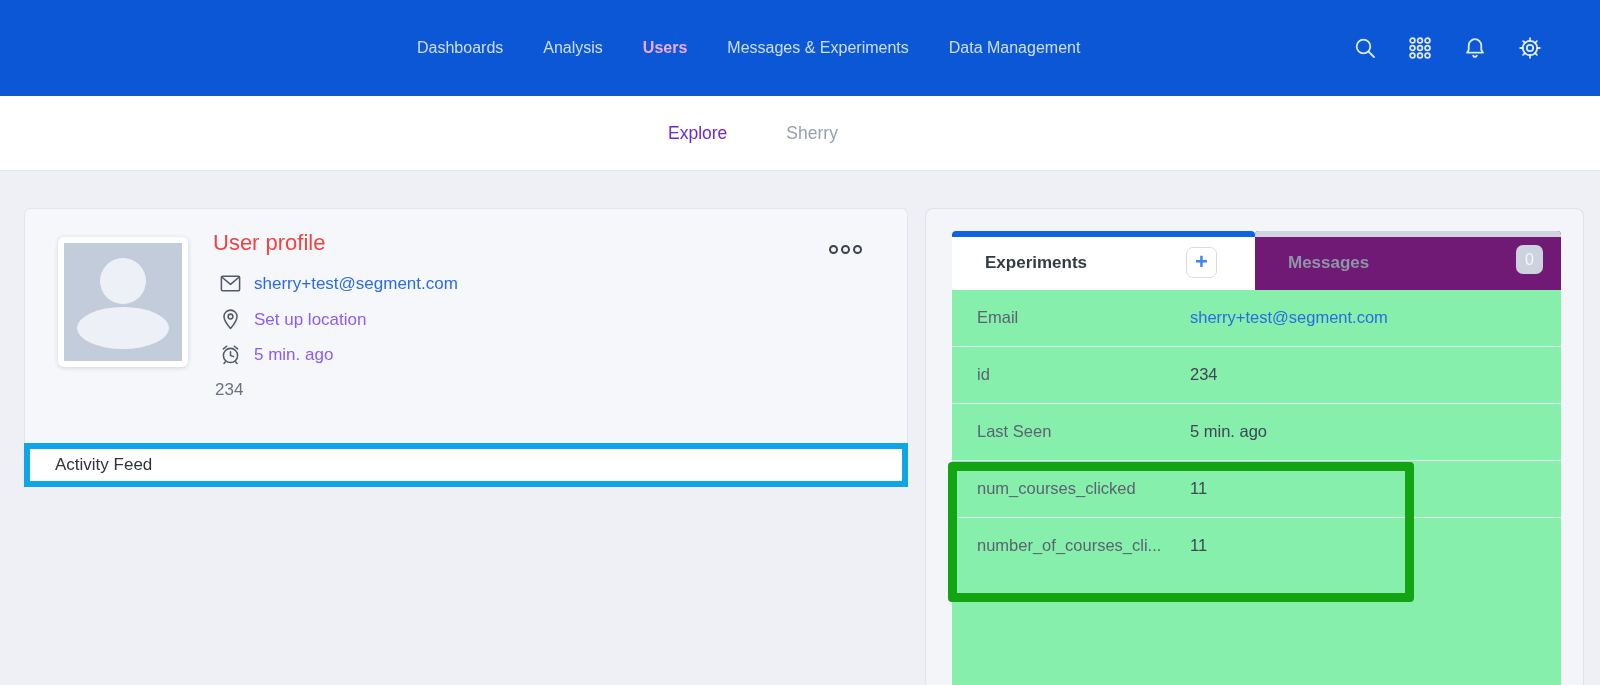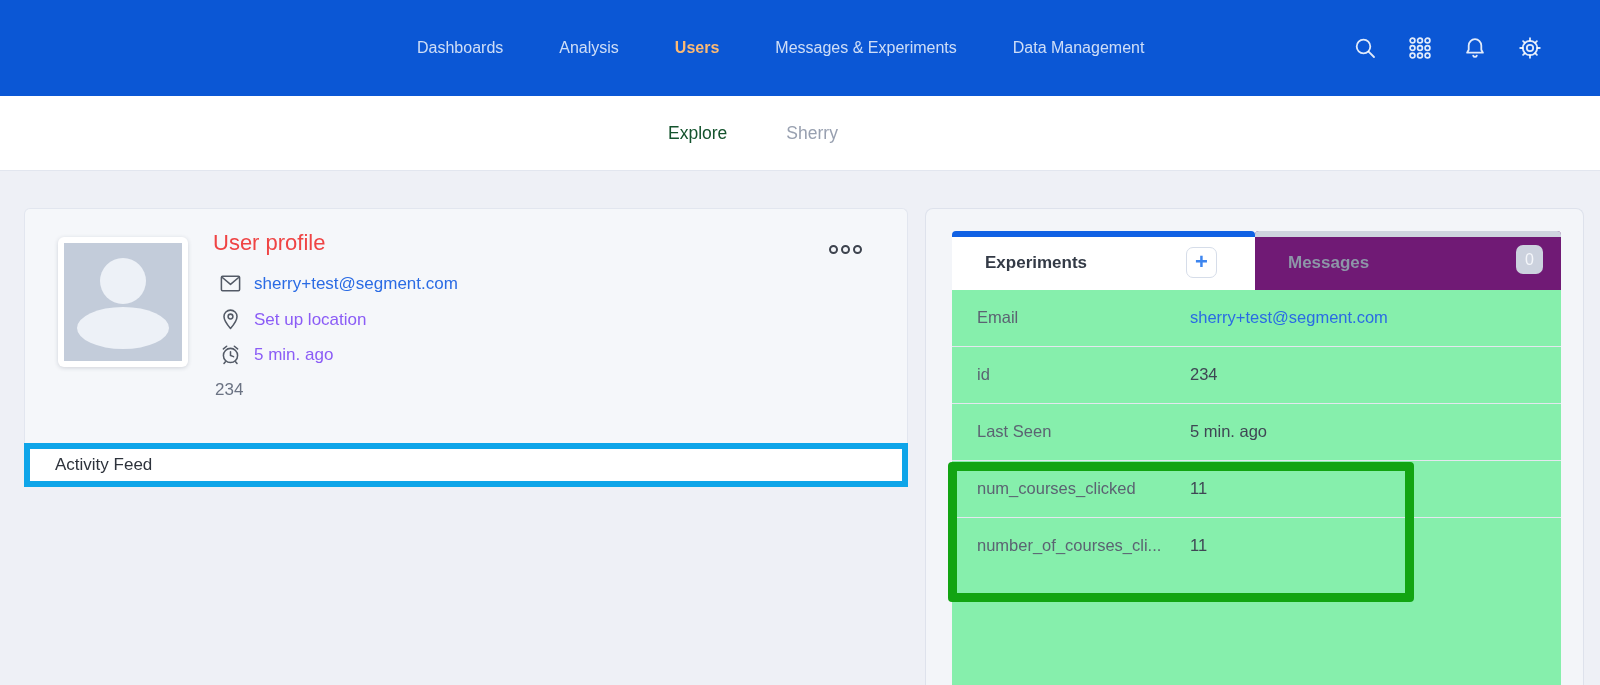--- a/index.html
+++ b/index.html
@@ -5,32 +5,32 @@
   * { margin:0; padding:0; box-sizing:border-box; }
   html,body { width:1600px; height:685px; }
   body { font-family:"Liberation Sans", sans-serif; background:#eef0f6; position:relative; overflow:hidden; }
 
   
   .header { position:absolute; left:0; top:0; width:1600px; height:96px; background:#0b57d5; }
   .ws-block { position:absolute; left:33px; top:21px; color:#fff; cursor:pointer; }
   .ws-name { font-size:17px; font-weight:700; letter-spacing:.2px; display:inline-block; }
   .ws-caret { display:inline-block; width:0; height:0; border-left:6px solid transparent; border-right:6px solid transparent; border-top:7px solid #fff; margin-left:12px; vertical-align:middle; }
   .ws-role { font-size:15px; color:rgba(255,255,255,.72); margin-top:7px; }
-  .main-nav { position:absolute; left:417px; top:0; height:96px; display:flex; align-items:center; gap:56px; }
+  .main-nav { position:absolute; left:417px; top:0; height:96px; display:flex; align-items:center; gap:40px; }
   .nav-item { font-size:16px; color:rgba(255,255,255,.8); cursor:pointer; white-space:nowrap; }
-  .nav-item.active { color:#fdba74; font-weight:700; }
+  .nav-item.active { color:#f0abfc; font-weight:700; }
   .header-icons { position:absolute; right:58px; top:0; height:96px; display:flex; align-items:center; gap:31px; }
   .hicon { width:24px; height:24px; color:rgba(255,255,255,.88); cursor:pointer; }
   .hicon svg { width:100%; height:100%; }
 
   
   .subnav { position:absolute; left:0; top:96px; width:1600px; height:75px; background:#fff; border-bottom:1px solid #e2e6ef; }
   .subnav-tabs { position:absolute; left:668px; top:0; height:75px; display:flex; align-items:center; gap:59px; }
   .subtab { font-size:17.5px; color:#98a0b0; cursor:pointer; }
-  .subtab.active { color:#14532d; }
+  .subtab.active { color:#6d28d9; }
   .subtab-underline { position:absolute; left:667px; top:166px; width:113px; height:5px; background:#1061e4; }
 
   
   .profile-card { position:absolute; left:24px; top:208px; width:884px; height:235px; background:#f5f7fa; border:1px solid #e2e6ef; border-bottom:none; border-radius:6px 6px 0 0; }
   .avatar { position:absolute; left:33px; top:28px; width:130px; height:130px; background:#fff; border-radius:6px; box-shadow:0 1px 4px rgba(40,50,70,.18); padding:6px; }
   .avatar-inner { position:relative; width:100%; height:100%; background:#c3ccda; overflow:hidden; }
   .avatar-head { position:absolute; left:50%; top:15px; transform:translateX(-50%); width:46px; height:46px; border-radius:50%; background:#edf1f7; }
   .avatar-body { position:absolute; left:50%; bottom:12px; transform:translateX(-50%); width:92px; height:42px; border-radius:50%; background:#edf1f7; }
   .profile-title { position:absolute; left:188px; top:21px; font-size:22px; color:#ef4444; }
   .p-row { position:absolute; left:194px; display:flex; align-items:center; gap:12px; font-size:17px; }

